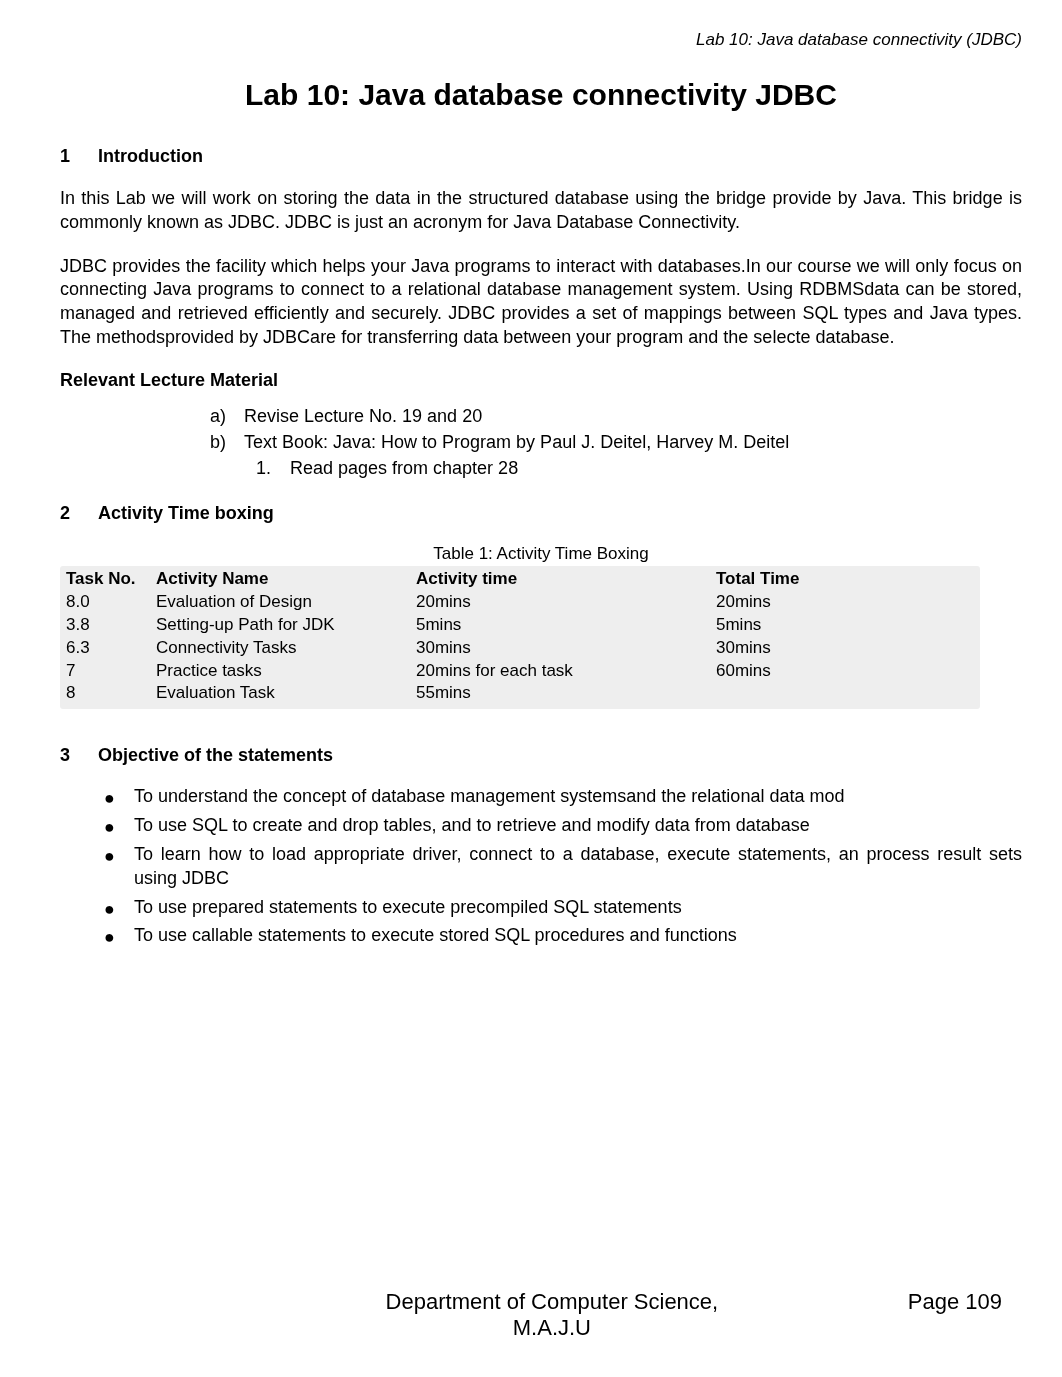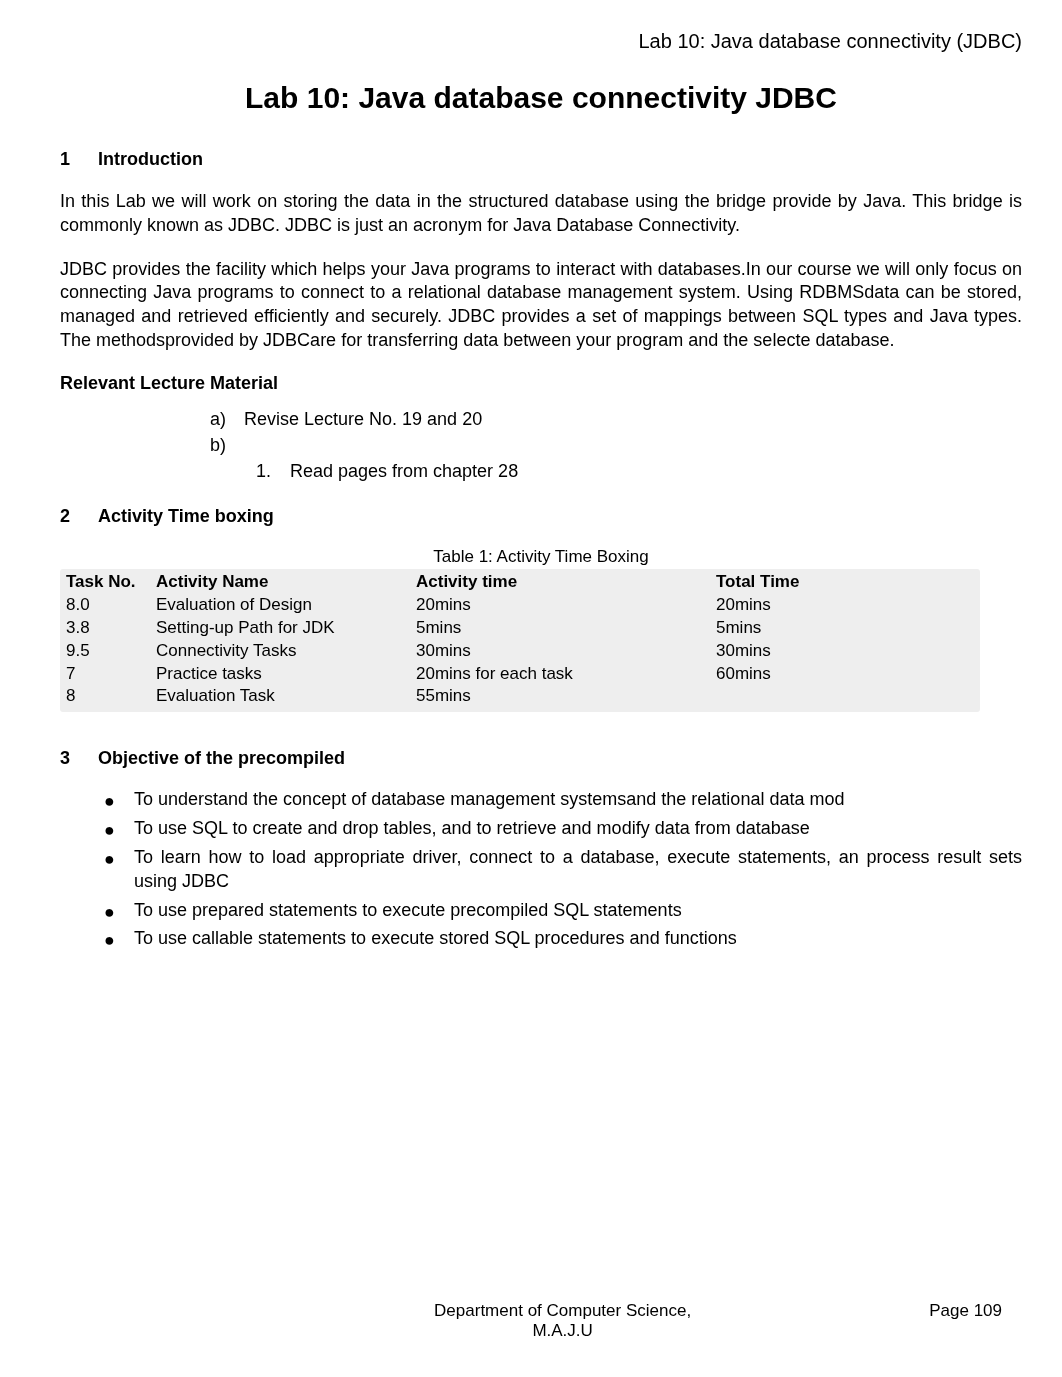--- a/index.html
+++ b/index.html
@@ -7,21 +7,22 @@
     font-family: Arial, Helvetica, sans-serif;
     background: #ffffff;
     width: 1062px;
     min-height: 1377px;
     color: #000000;
     padding: 30px 40px 30px 60px;
     position: relative;
   }
   .header-right {
     text-align: right;
-    font-size: 20px;
+    font-style: italic;
+    font-size: 17px;
     margin-bottom: 28px;
     padding-right: 0;
   }
   .main-title {
     text-align: center;
     font-size: 30px;
     font-weight: bold;
     margin-bottom: 34px;
   }
   .section-head {
@@ -98,21 +99,21 @@
     padding-top: 5px;
   }
   .bullets .txt { flex: 1; }
   .footer {
     position: absolute;
     bottom: 36px;
     left: 76px;
     right: 40px;
     display: flex;
     justify-content: flex-start;
-    font-size: 17px;
+    font-size: 22px;
   }
   .footer .dept {
     text-align: center;
     flex: 1;
     padding-left: 120px;
   }
   .footer .page {
     padding-right: 20px;
   }
 </style>
@@ -133,20 +134,21 @@
 
 <div class="sub-bold">Relevant Lecture Material</div>
 
 <div class="indent-list">
   <div class="row">
     <span class="marker">a)</span>
     <span>Revise Lecture No. 19 and 20</span>
   </div>
   <div class="row">
     <span class="marker">b)</span>
+    <span>Text Book: Java: How to Program by Paul J. Deitel, Harvey M. Deitel</span>
   </div>
   <div class="sub-row">
     <span class="sub-marker">1.</span>
     <span>Read pages from chapter 28</span>
   </div>
 </div>
 
 <div class="section-head">
   <span class="num">2</span>
   <span>Activity Time boxing</span>
@@ -167,42 +169,42 @@
       <div class="c3">20mins</div>
       <div class="c4">20mins</div>
     </div>
     <div class="trow">
       <div class="c1">3.8</div>
       <div class="c2">Setting-up Path for JDK</div>
       <div class="c3">5mins</div>
       <div class="c4">5mins</div>
     </div>
     <div class="trow">
-      <div class="c1">9.5</div>
+      <div class="c1">6.3</div>
       <div class="c2">Connectivity Tasks</div>
       <div class="c3">30mins</div>
       <div class="c4">30mins</div>
     </div>
     <div class="trow">
       <div class="c1">7</div>
       <div class="c2">Practice tasks</div>
       <div class="c3">20mins for each task</div>
       <div class="c4">60mins</div>
     </div>
     <div class="trow">
       <div class="c1">8</div>
       <div class="c2">Evaluation Task</div>
       <div class="c4">55mins</div>
     </div>
   </div>
 </div>
 
 <div class="section-head" style="margin-bottom:18px;">
   <span class="num">3</span>
-  <span>Objective of the precompiled</span>
+  <span>Objective of the statements</span>
 </div>
 
 <div class="bullets">
   <div class="b-row">
     <span class="dot">●</span>
     <span class="txt">To understand the concept of database management systemsand the relational data mod</span>
   </div>
   <div class="b-row">
     <span class="dot">●</span>
     <span class="txt">To use SQL to create and drop tables, and to retrieve and modify data from database</span>

